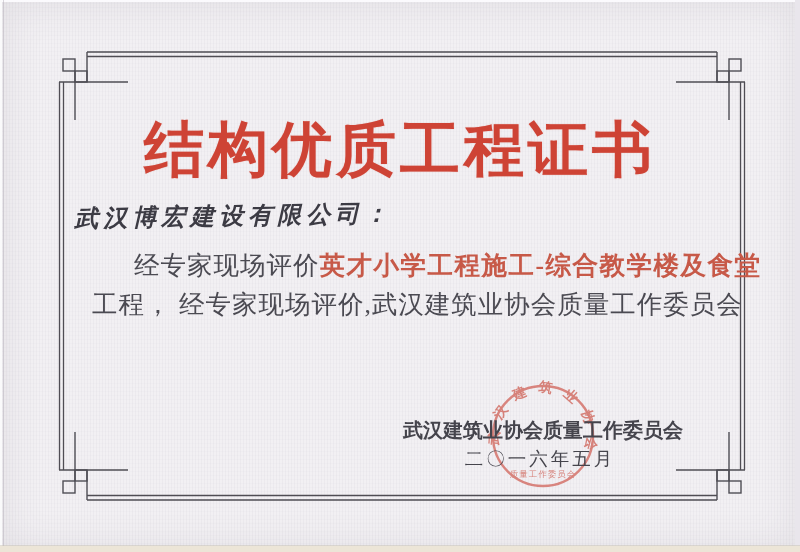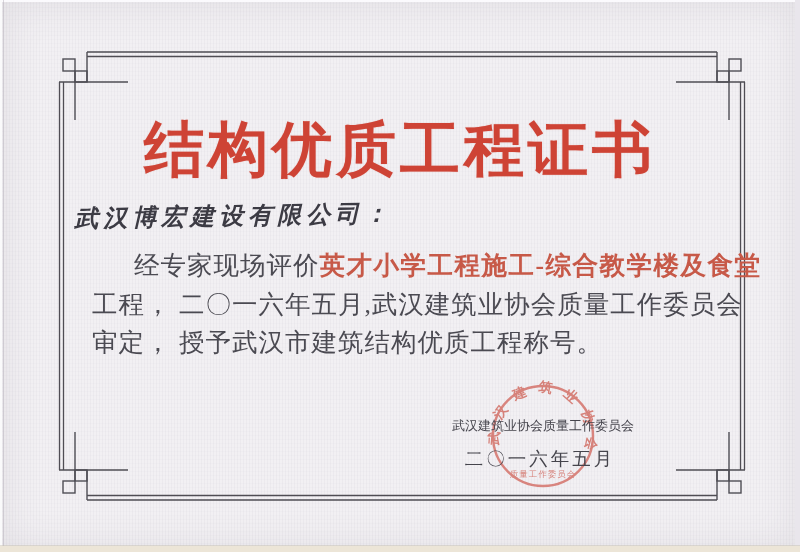--- a/index.html
+++ b/index.html
@@ -32,21 +32,21 @@
   }
   .body-block{
     position:absolute;left:92px;top:247px;width:632px;
     font-size:25.5px;line-height:38.5px;color:#4b4a52;letter-spacing:1px;
   }
   .body-line{white-space:nowrap;}
   .indent{text-indent:42px;}
   .red{color:#c75948;font-weight:700;letter-spacing:1.5px;}
   .issuer{
     position:absolute;left:543px;top:417px;transform:translateX(-50%);
-    font-size:13px;font-weight:400;color:#45444c;letter-spacing:0px;white-space:nowrap;
+    font-size:20px;font-weight:700;color:#45444c;letter-spacing:0px;white-space:nowrap;
   }
   .date{
     position:absolute;left:540px;top:446px;transform:translateX(-50%);
     font-size:18.5px;font-weight:400;color:#45444c;letter-spacing:3px;white-space:nowrap;
   }
 </style>
 </head>
 <body>
 
 <div class="paper">
@@ -86,22 +86,21 @@
   </svg>
 
   <div class="title">结构优质工程证书</div>
 
   <div class="recipient">武汉博宏建设有限公司：</div>
 
   <div class="body-block">
     <div class="body-line indent">
       <span>经专家现场评价</span><span class="red">英才小学工程施工-综合教学楼及食堂</span>
     </div>
-    <div class="body-line">工程， 二〇一六年五月,武汉建筑业协会质量工作委员会</div>
-    <div class="body-line">审定， 授予武汉市建筑结构优质工程称号。</div>
+    <div class="body-line">工程， 经专家现场评价,武汉建筑业协会质量工作委员会</div>
   </div>
 
   <div class="issuer">武汉建筑业协会质量工作委员会</div>
 
   <div class="date">二〇一六年五月</div>
 
   <div class="edge edge-top"></div>
   <div class="edge edge-left-white"></div>
   <div class="edge edge-left-line"></div>
   <div class="edge edge-right"></div>

